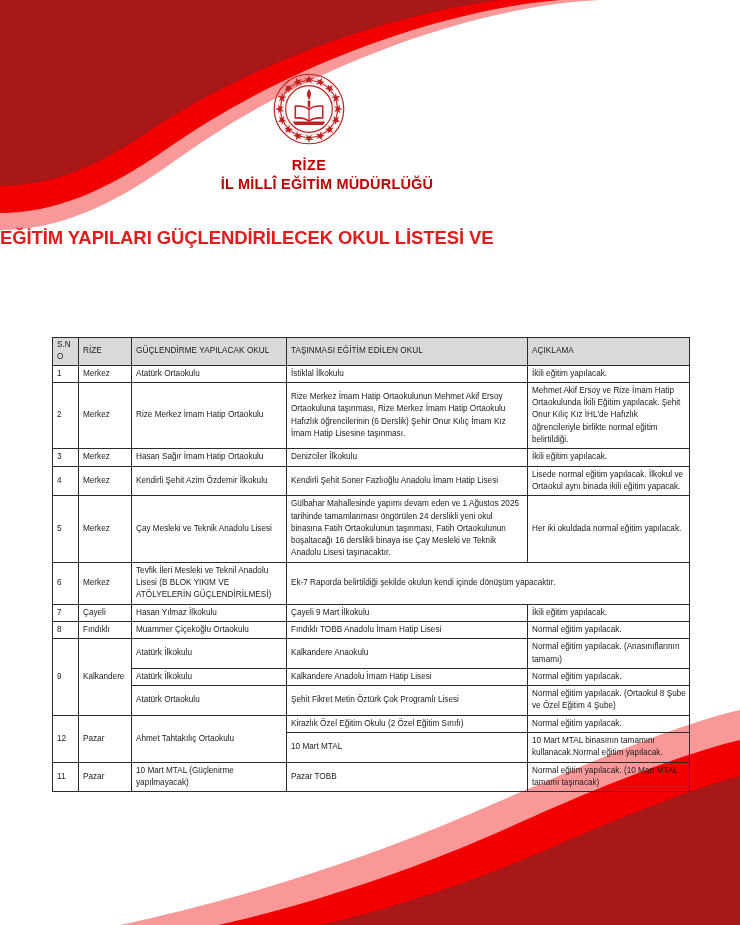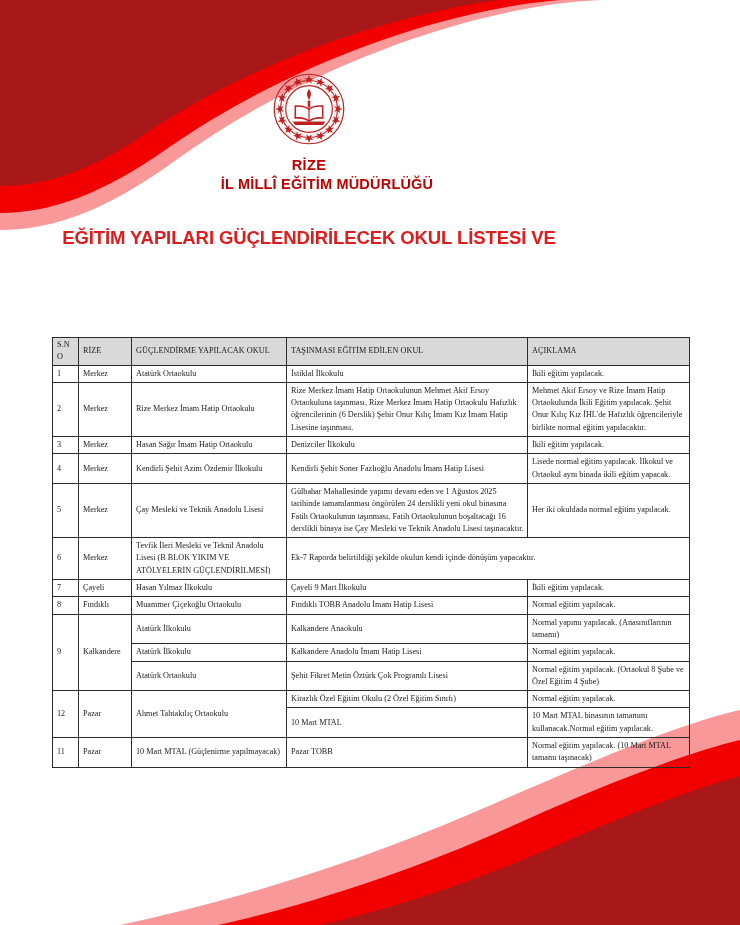--- a/index.html
+++ b/index.html
@@ -60,39 +60,38 @@
     padding-left: 36px;
   }
 
   .doc-title {
     margin-top: 28px;
     color: #E01B1B;
     font-weight: bold;
     font-size: 18.5px;
     line-height: 1.62;
     letter-spacing: -0.1px;
-    text-align: center;
+    text-align: left;
   }
   .doc-title div { white-space: nowrap; }
 
   
   .table-wrap {
     position: absolute;
     left: 52px;
     top: 337px;
     width: 637px;
     z-index: 5;
   }
   table.school-table {
     border-collapse: collapse;
     width: 637px;
     table-layout: fixed;
     font-size: 8.2px;
     color: #1a1a1a;
-    font-family: Liberation Serif, serif;
   }
   table.school-table th,
   table.school-table td {
     border: 1px solid #2b2b2b;
     padding: 2px 3px 2px 4px;
     vertical-align: middle;
     line-height: 1.5;
     font-weight: normal;
     text-align: left;
     word-wrap: break-word;
@@ -212,21 +211,21 @@
         <td>Atatürk Ortaokulu</td>
         <td>İstiklal İlkokulu</td>
         <td>İkili eğitim yapılacak.</td>
       </tr>
 
       <tr>
         <td class="c-sno">2</td>
         <td class="c-ilce-mid">Merkez</td>
         <td>Rize Merkez İmam Hatip Ortaokulu</td>
         <td>Rize Merkez İmam Hatip Ortaokulunun Mehmet Akif Ersoy Ortaokuluna taşınması, Rize Merkez İmam Hatip Ortaokulu Hafızlık öğrencilerinin (6 Derslik) Şehir Onur Kılıç İmam Kız İmam Hatip Lisesine taşınması.</td>
-        <td>Mehmet Akif Ersoy ve Rize İmam Hatip Ortaokulunda İkili Eğitim yapılacak. Şehit Onur Kılıç Kız İHL'de Hafızlık öğrencileriyle birlikte normal eğitim yapılacaktır.</td>
+        <td>Mehmet Akif Ersoy ve Rize İmam Hatip Ortaokulunda İkili Eğitim yapılacak. Şehit Onur Kılıç Kız İHL'de Hafızlık öğrencileriyle birlikte normal eğitim belirtildiği.</td>
       </tr>
 
       <tr>
         <td class="c-sno">3</td>
         <td class="c-ilce">Merkez</td>
         <td>Hasan Sağır İmam Hatip Ortaokulu</td>
         <td>Denizciler İlkokulu</td>
         <td>İkili eğitim yapılacak.</td>
       </tr>
 
@@ -267,21 +266,21 @@
         <td>Muammer Çiçekoğlu Ortaokulu</td>
         <td>Fındıklı TOBB Anadolu İmam Hatip Lisesi</td>
         <td>Normal eğitim yapılacak.</td>
       </tr>
 
       <tr>
         <td class="c-sno" rowspan="3">9</td>
         <td class="c-ilce-mid" rowspan="3">Kalkandere</td>
         <td>Atatürk İlkokulu</td>
         <td>Kalkandere Anaokulu</td>
-        <td>Normal yapımı yapılacak. (Anasınıflarının tamamı)</td>
+        <td>Normal eğitim yapılacak. (Anasınıflarının tamamı)</td>
       </tr>
       <tr>
         <td>Atatürk İlkokulu</td>
         <td>Kalkandere Anadolu İmam Hatip Lisesi</td>
         <td>Normal eğitim yapılacak.</td>
       </tr>
       <tr>
         <td>Atatürk Ortaokulu</td>
         <td>Şehit Fikret Metin Öztürk Çok Programlı Lisesi</td>
         <td>Normal eğitim yapılacak. (Ortaokul 8 Şube ve Özel Eğitim 4 Şube)</td>

